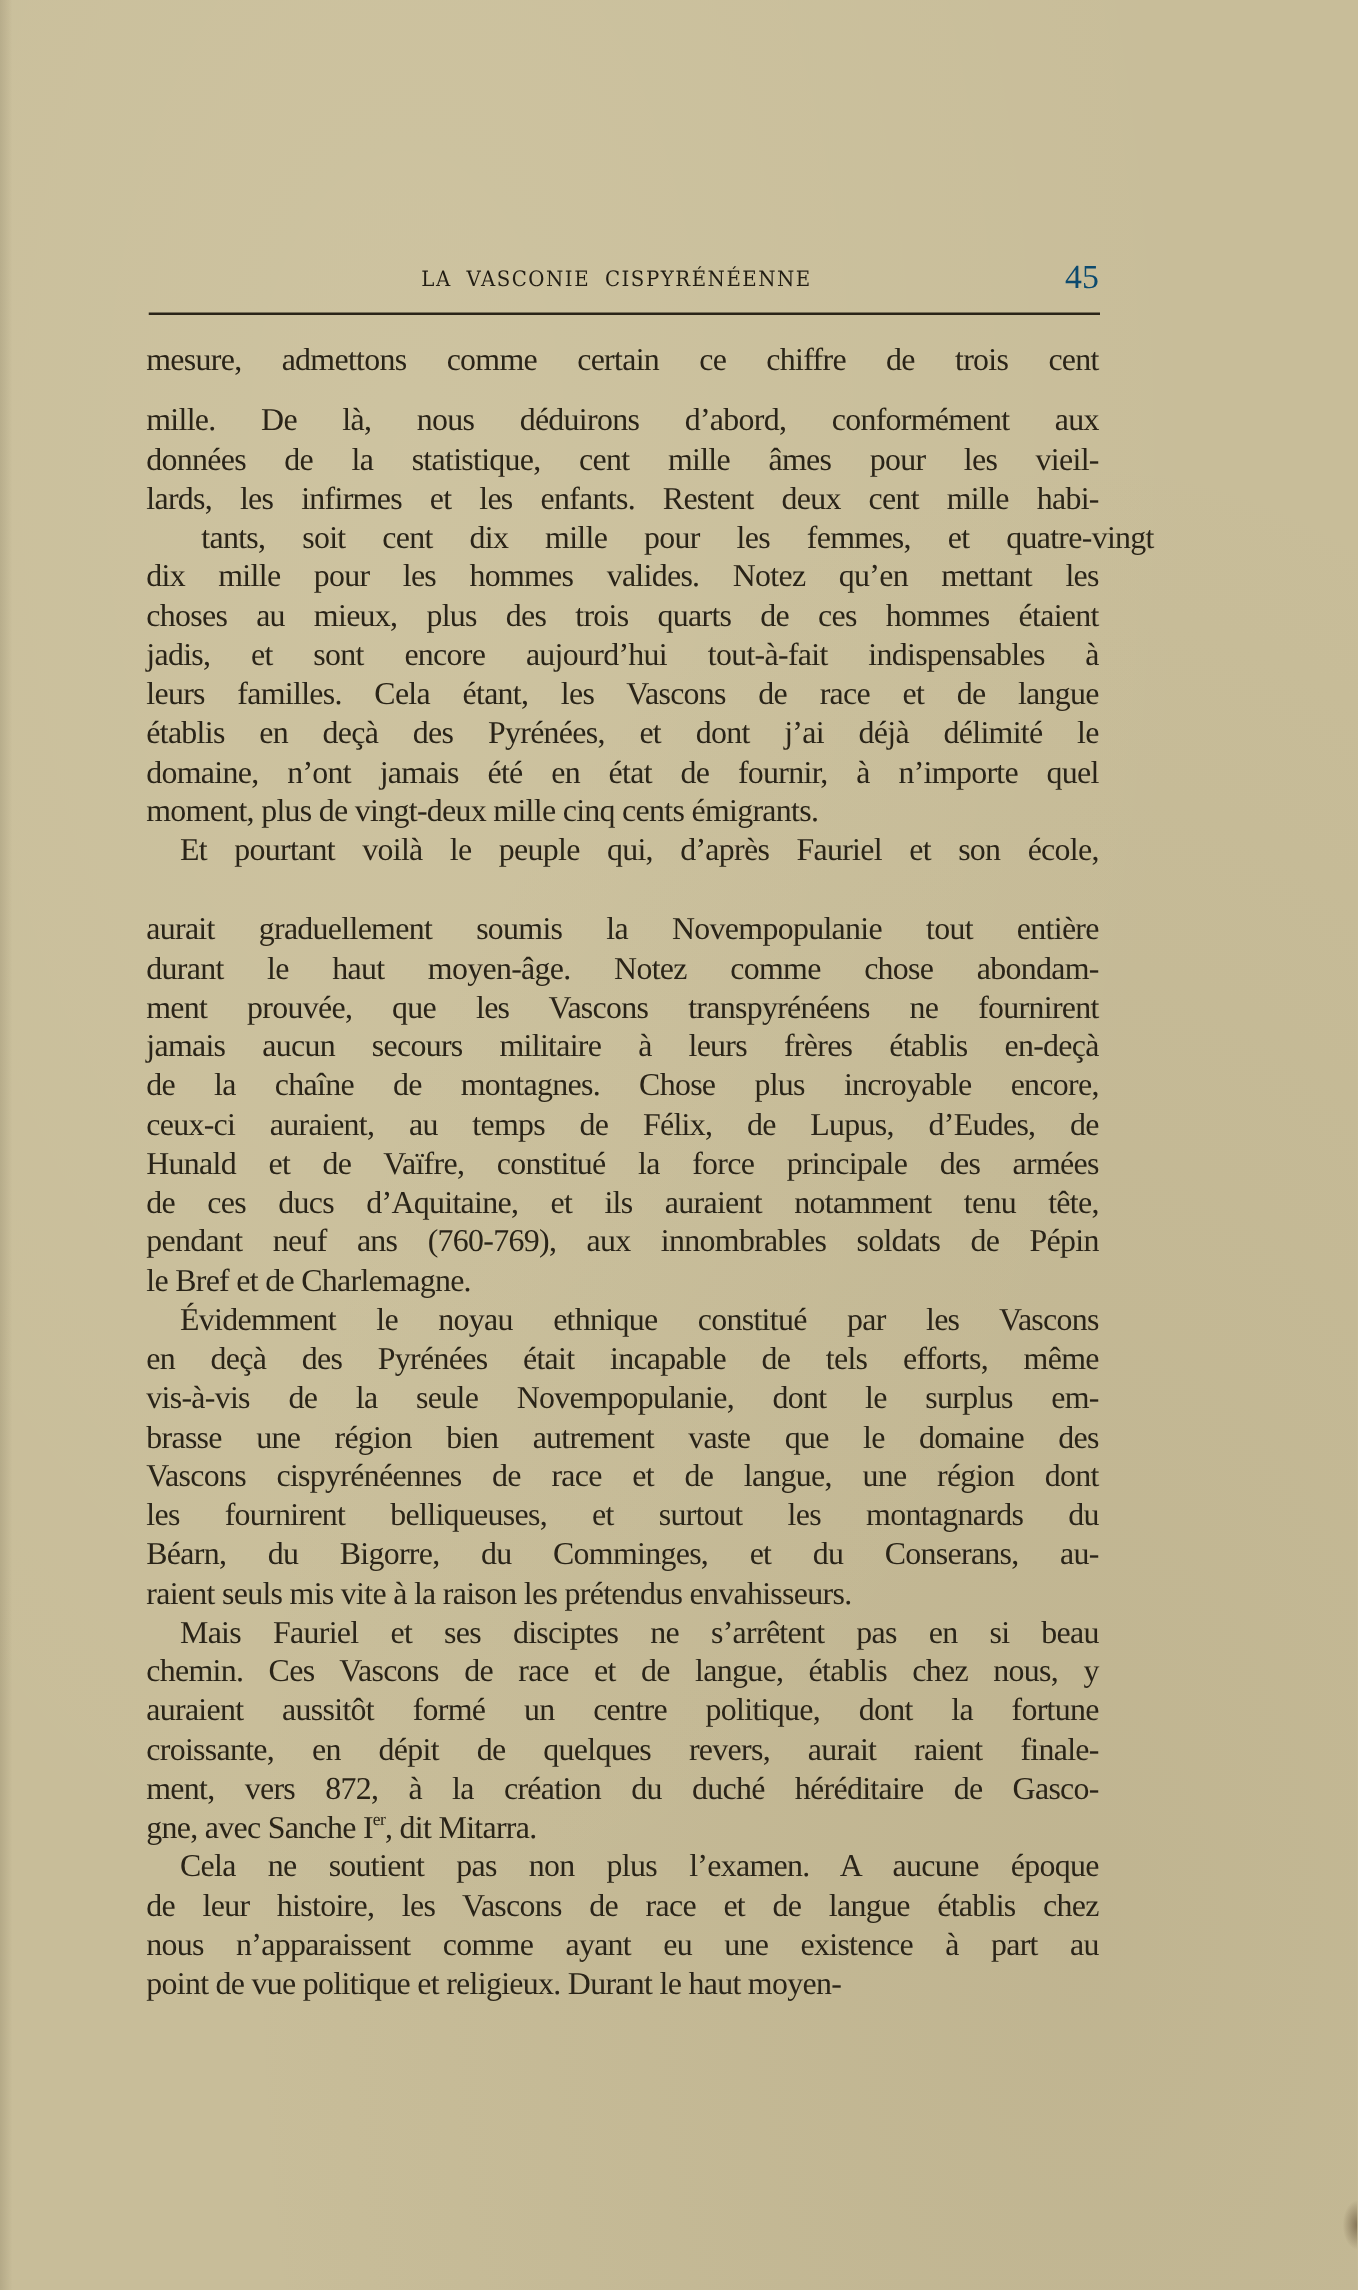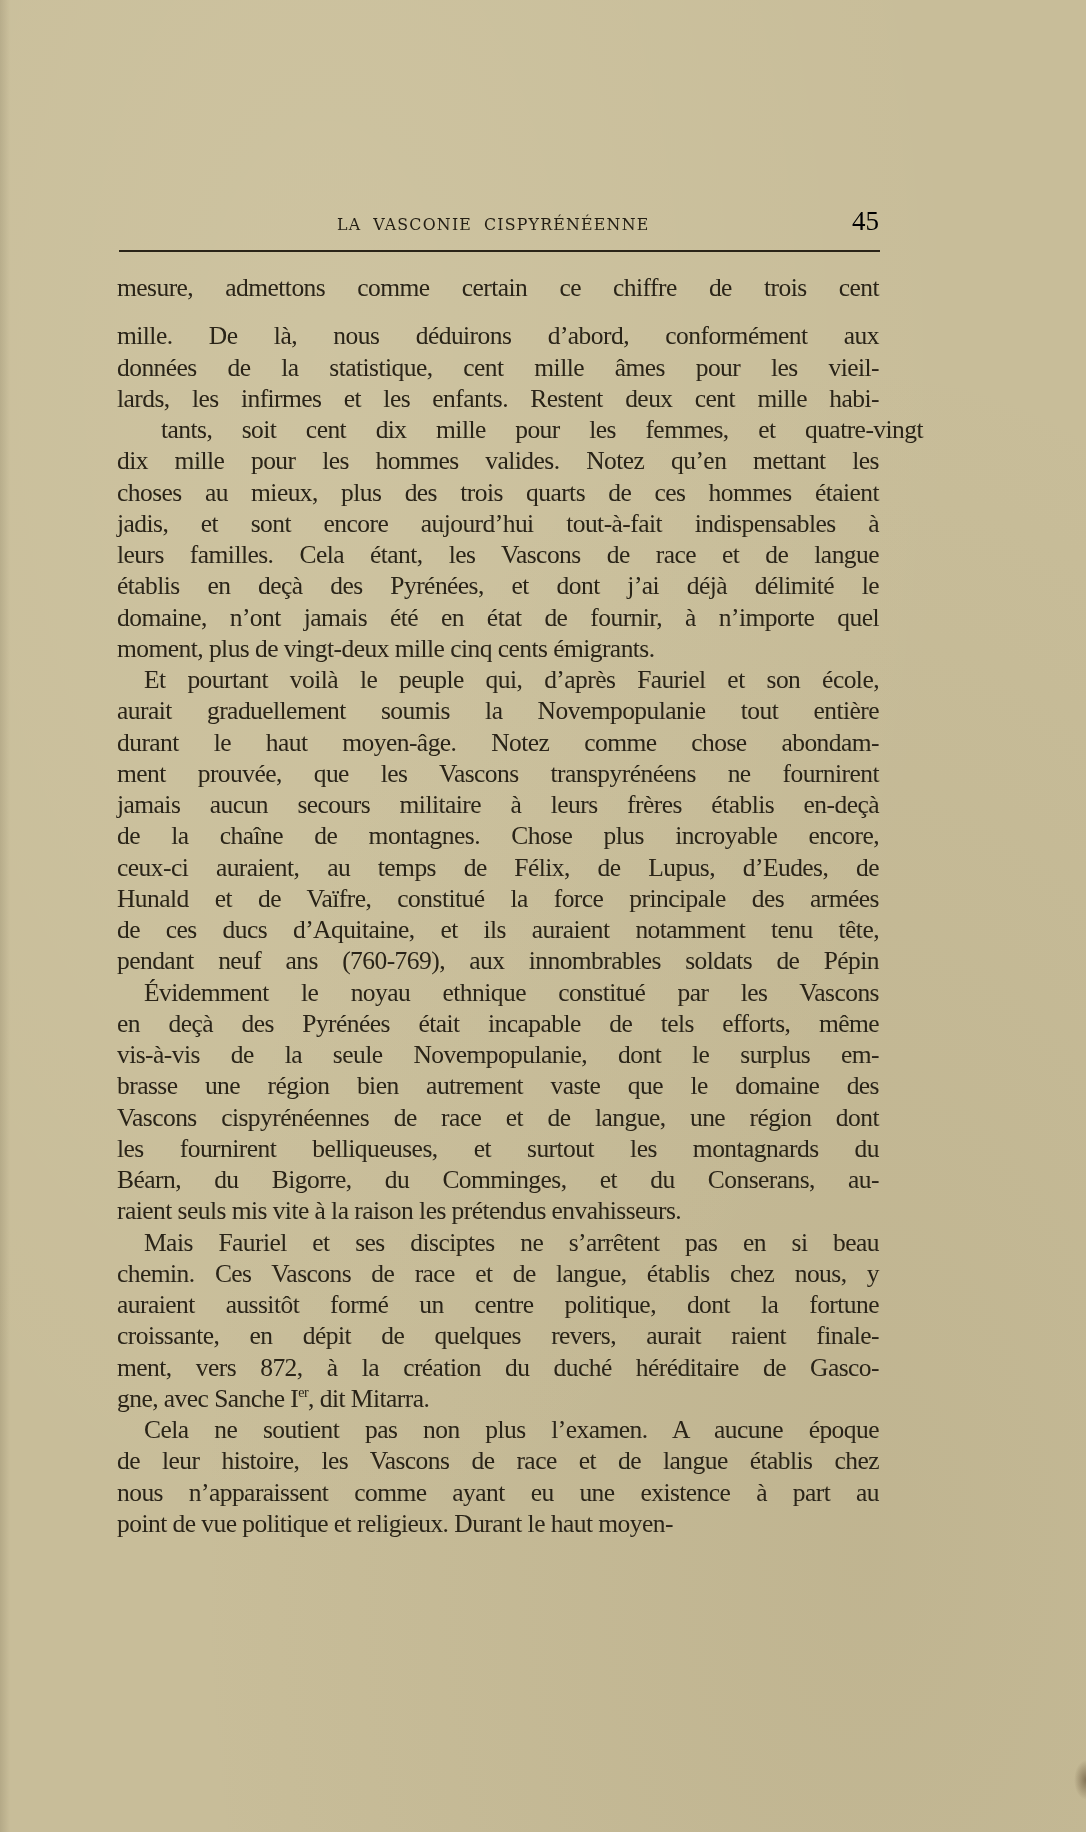--- a/index.html
+++ b/index.html
@@ -43,21 +43,21 @@
     transform: scaleX(0.93);
     transform-origin: left top;
     color: #231e14;
   }
   .page-number {
     position: absolute;
     right: 0;
     top: -4px;
     font-size: 27px;
     font-family: "Liberation Serif", serif;
-    color: #000000;
+    color: #0c4a6e;
   }
   .head-rule {
     position: absolute;
     left: 119px;
     top: 250px;
     width: 761px;
     height: 2px;
     background: #2a2418;
   }
   .body-text {
@@ -151,21 +151,21 @@
         <span class="line">
           <span class="inner" style="display: block; width: 762px;">domaine, n’ont jamais été en état de fournir, à n’importe quel</span>
         </span>
         <span class="line last"><span class="inner" style="display: inline-block; width: auto;">moment, plus de vingt-deux mille cinq cents émigrants.</span></span>
       </div>
       <div class="paragraph">
         <span class="line indent">
           <span class="inner" style="display: block; width: 735px;">Et pourtant voilà le peuple qui, d’après Fauriel et son école,</span>
         </span>
         <span class="line">
-          <span class="inner" style="display: block; width: 762px;">aurait graduellement soumis la Novempopulanie tout entière</span>
+          <span class="inner" style="display: block; width: 762px; margin-top: 32px;">aurait graduellement soumis la Novempopulanie tout entière</span>
         </span>
         <span class="line">
           <span class="inner" style="display: block; width: 762px;">durant le haut moyen-âge. Notez comme chose abondam-</span>
         </span>
         <span class="line">
           <span class="inner" style="display: block; width: 762px;">ment prouvée, que les Vascons transpyrénéens ne fournirent</span>
         </span>
         <span class="line">
           <span class="inner" style="display: block; width: 762px;">jamais aucun secours militaire à leurs frères établis en-deçà</span>
         </span>
@@ -177,20 +177,21 @@
         </span>
         <span class="line">
           <span class="inner" style="display: block; width: 762px;">Hunald et de Vaïfre, constitué la force principale des armées</span>
         </span>
         <span class="line">
           <span class="inner" style="display: block; width: 762px;">de ces ducs d’Aquitaine, et ils auraient notamment tenu tête,</span>
         </span>
         <span class="line">
           <span class="inner" style="display: block; width: 762px;">pendant neuf ans (760-769), aux innombrables soldats de Pépin</span>
         </span>
+        <span class="line last"><span class="inner" style="display: inline-block; width: auto;">le Bref et de Charlemagne.</span></span>
       </div>
       <div class="paragraph">
         <span class="line indent">
           <span class="inner" style="display: block; width: 735px;">Évidemment le noyau ethnique constitué par les Vascons</span>
         </span>
         <span class="line">
           <span class="inner" style="display: block; width: 762px;">en deçà des Pyrénées était incapable de tels efforts, même</span>
         </span>
         <span class="line">
           <span class="inner" style="display: block; width: 762px;">vis-à-vis de la seule Novempopulanie, dont le surplus em-</span>

